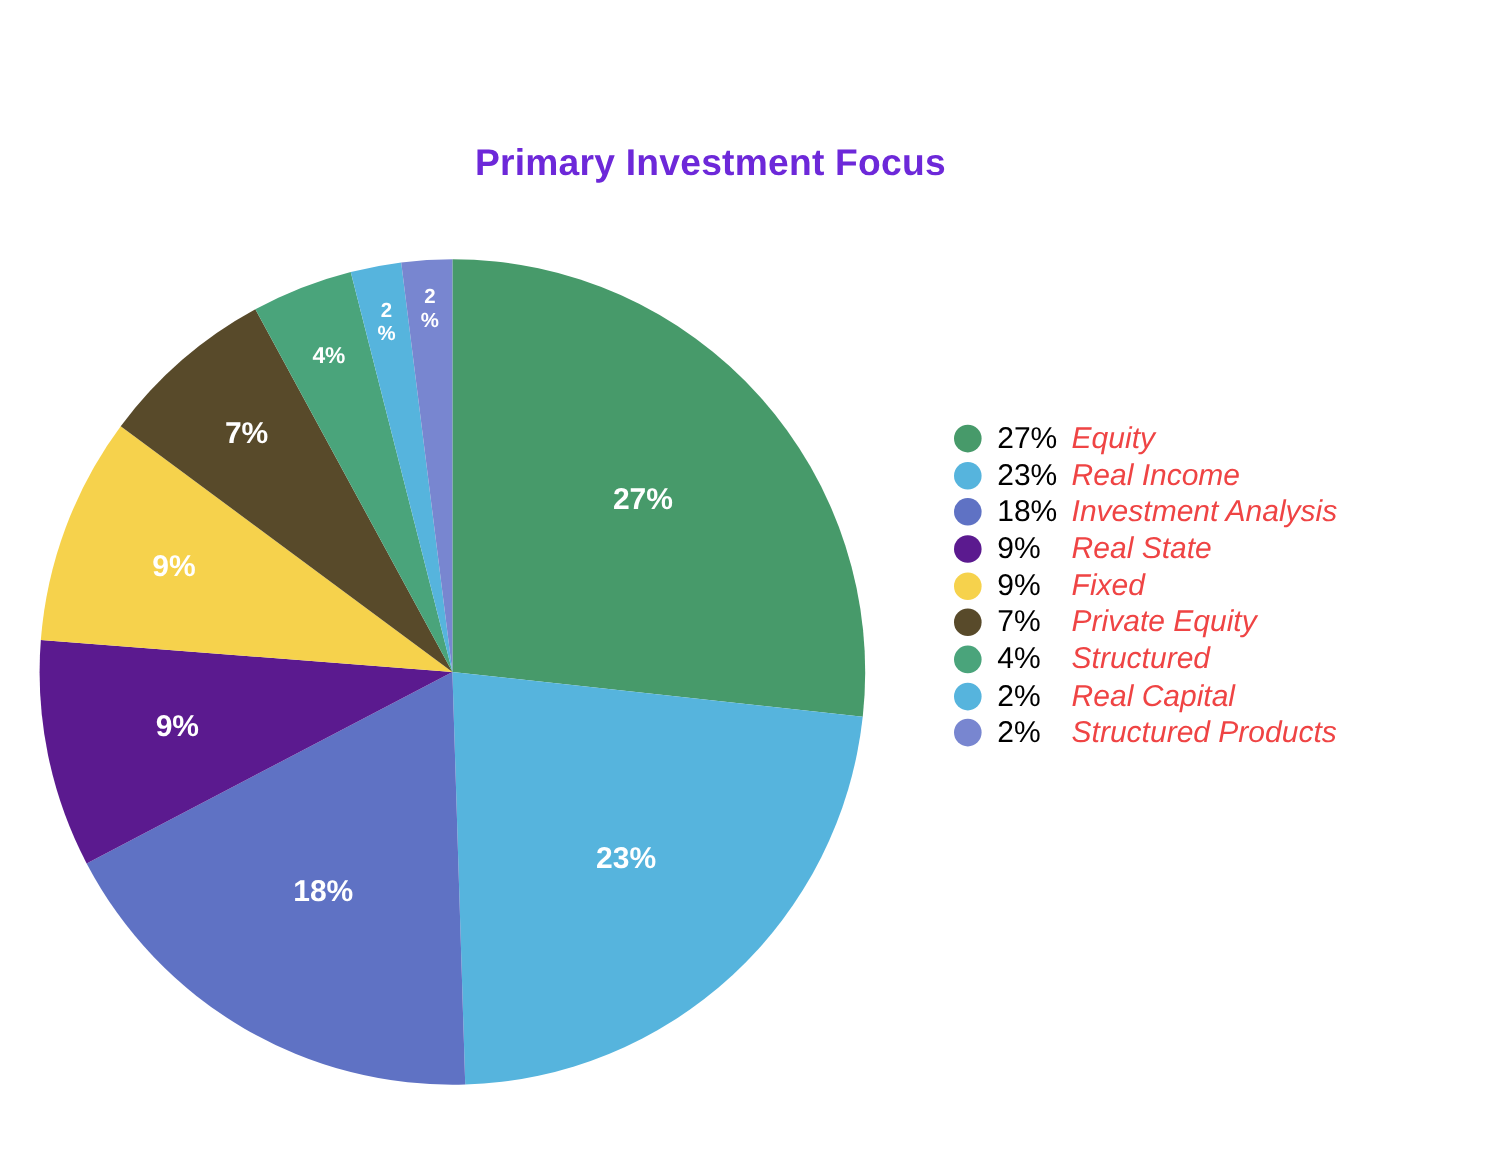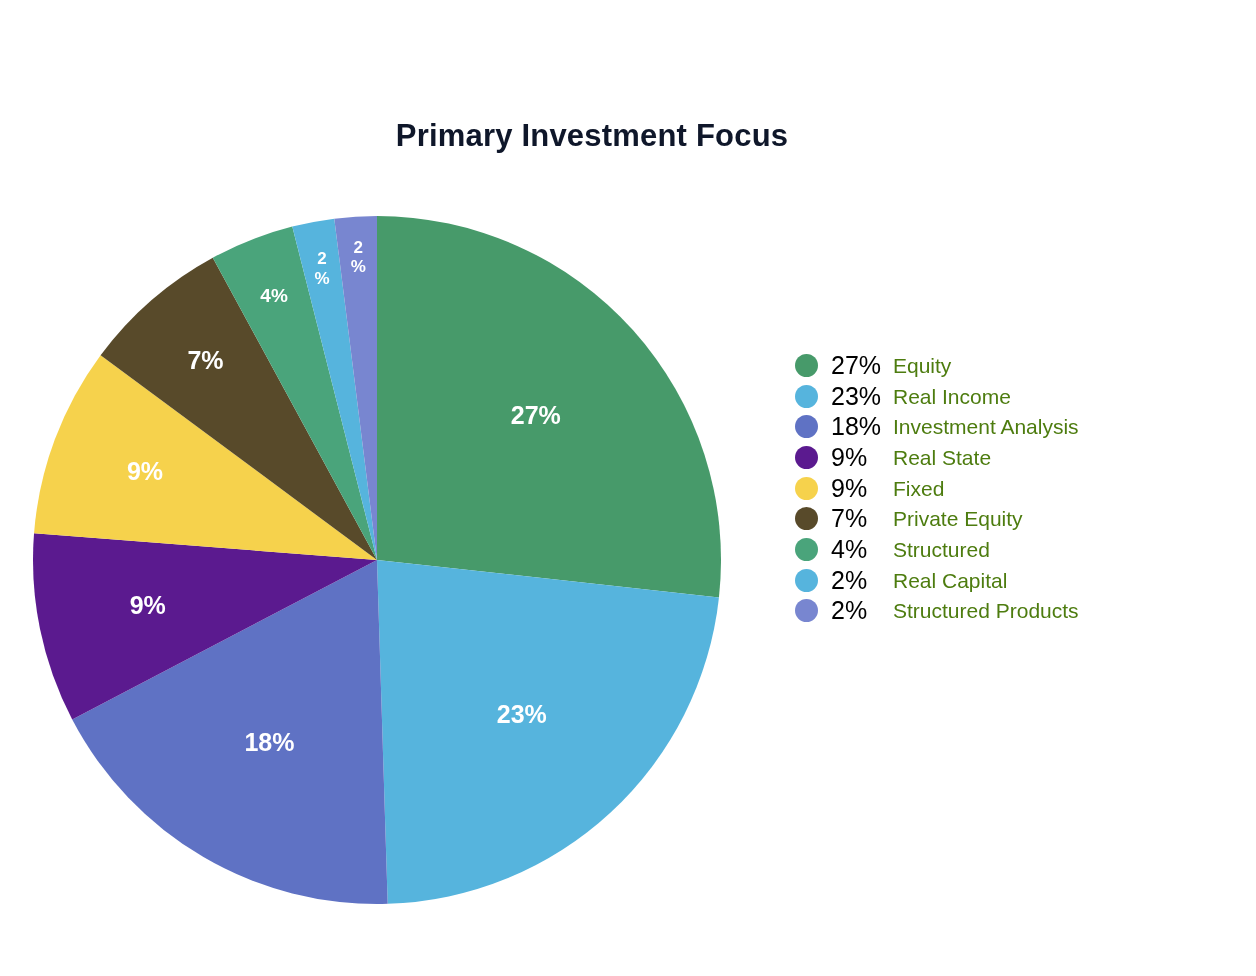--- a/index.html
+++ b/index.html
@@ -23,21 +23,21 @@
 
   
   #chart-title {
     position: absolute;
     left: 0;
     top: 118px;
     width: 1184px;
     text-align: center;
     font-size: 31px;
     font-weight: bold;
-    color: #0f172a;
+    color: #6d28d9;
     letter-spacing: 0.2px;
     white-space: nowrap;
   }
 
   
   #pie-area {
     position: absolute;
     left: 32px;
     top: 215px;
     width: 690px;
@@ -84,24 +84,25 @@
     margin-right: 13px;
   }
   .legend-pct {
     width: 62px;
     flex: 0 0 auto;
     font-size: 25px;
     color: #000000;
     line-height: 1;
   }
   .legend-label {
-    font-size: 21px;
-    color: #4d7c0f;
+    font-size: 25px;
+    color: #ef4444;
     line-height: 1;
     white-space: nowrap;
+    font-style: italic;
   }
 </style>
 </head>
 <body>
 
 <div id="chart-root">
 
   <div id="chart-title">Primary Investment Focus</div>
 
   <div id="pie-area">

